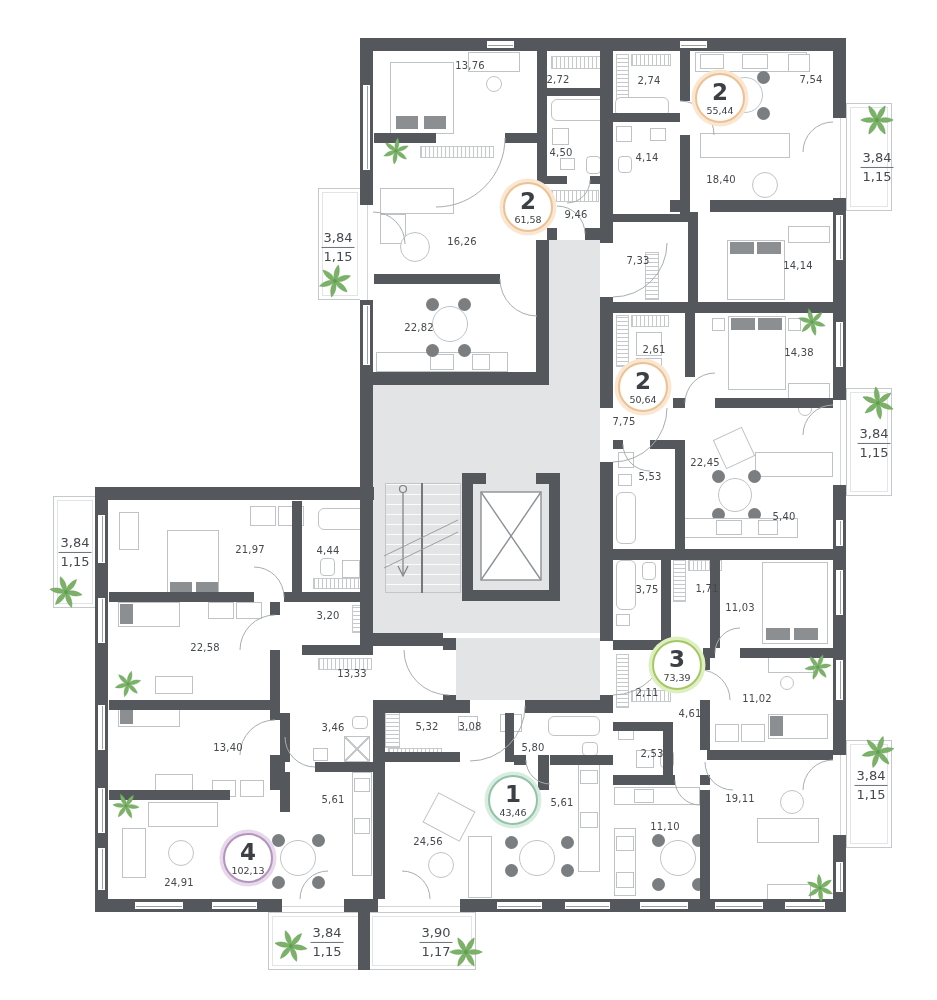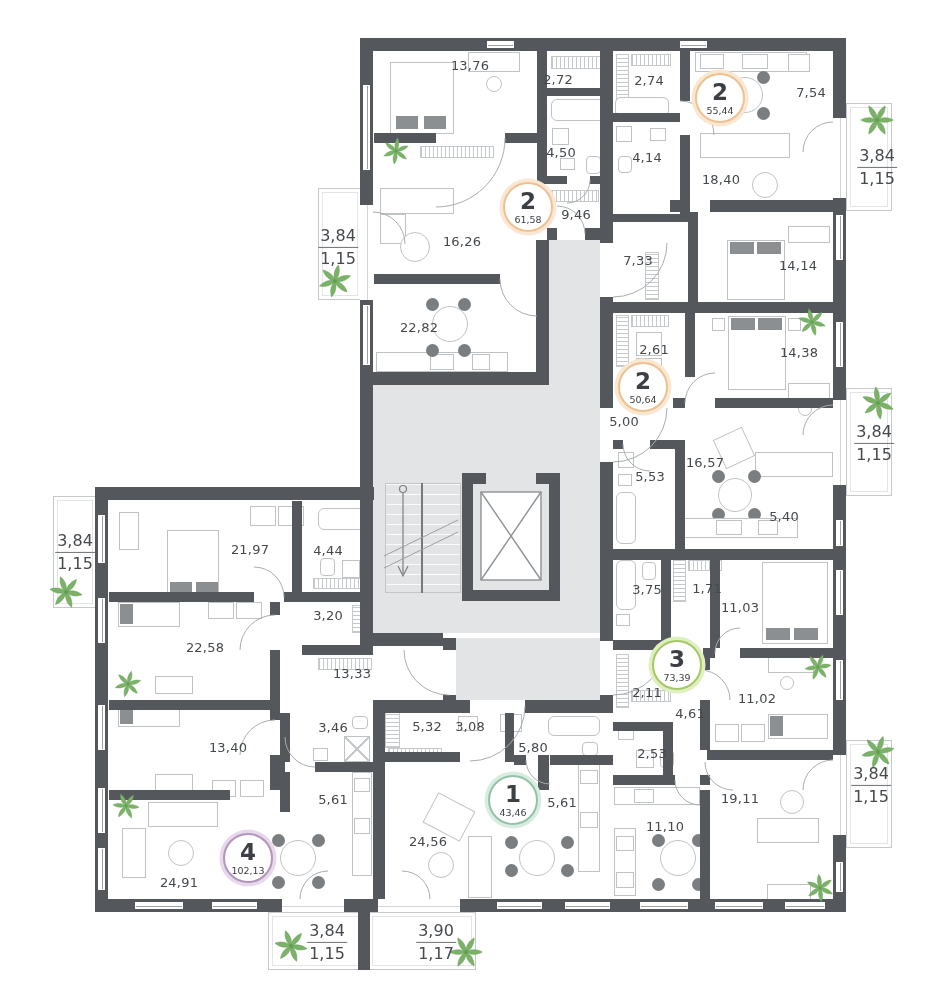--- a/index.html
+++ b/index.html
@@ -20,23 +20,23 @@
   .hatch{position:absolute;border:1px solid #c6c9cb;box-sizing:border-box;z-index:1;
          background:repeating-linear-gradient(90deg,#c6c9cb 0 1px,transparent 1px 4px);}
   .hatch.v{background:repeating-linear-gradient(0deg,#c6c9cb 0 1px,transparent 1px 4px);}
   .shower{position:absolute;border:1px solid #bfc3c5;box-sizing:border-box;z-index:1;
     background:linear-gradient(45deg,transparent 47%,#c6c9cb 47%,#c6c9cb 53%,transparent 53%),
                linear-gradient(-45deg,transparent 47%,#c6c9cb 47%,#c6c9cb 53%,transparent 53%);}
   .stairs{position:absolute;z-index:1;border:1px solid #c3c6c8;box-sizing:border-box;
     background:repeating-linear-gradient(180deg,#fbfbfb 0 1px,transparent 1px 10px);}
   .balc{position:absolute;border:1.5px solid #c6c9cb;background:#fff;box-sizing:border-box;z-index:1;}
   .balc::before{content:'';position:absolute;inset:3px;border:1px solid #e2e4e5;}
-  .lbl{position:absolute;transform:translate(-50%,-50%);font-size:13px;letter-spacing:.2px;
+  .lbl{position:absolute;transform:translate(-50%,-50%);font-size:10px;letter-spacing:.2px;
        color:#45494d;white-space:nowrap;z-index:6;}
-  .blbl{position:absolute;transform:translate(-50%,-50%);text-align:center;font-size:16px;
+  .blbl{position:absolute;transform:translate(-50%,-50%);text-align:center;font-size:13px;
         color:#45494d;z-index:6;line-height:1.35;}
   .blbl .top{display:block;border-bottom:1px solid #6d7174;padding:0 2px;}
   .badge{position:absolute;transform:translate(-50%,-50%);width:46px;height:46px;background:#fff;
          border-radius:50%;display:flex;flex-direction:column;align-items:center;justify-content:center;
          border:2.5px solid var(--ring);box-shadow:0 0 0 3.5px var(--halo);z-index:7;cursor:pointer;}
   .b-num{font-size:23px;font-weight:bold;color:#3c4044;line-height:1;}
   .b-area{font-size:9.5px;color:#3c4044;margin-top:1px;}
   svg.ov{position:absolute;left:0;top:0;z-index:4;pointer-events:none;}
 </style>
 </head>
@@ -418,30 +418,30 @@
   </svg>
 
   <div>
     <div class="lbl" style="left:470px;top:65px">13,76</div>
     <div class="lbl" style="left:558px;top:79px">2,72</div>
     <div class="lbl" style="left:561px;top:152px">4,50</div>
     <div class="lbl" style="left:576px;top:214px">9,46</div>
     <div class="lbl" style="left:462px;top:241px">16,26</div>
     <div class="lbl" style="left:419px;top:327px">22,82</div>
     <div class="lbl" style="left:649px;top:80px">2,74</div>
-    <div class="lbl" style="left:811px;top:92px">7,54</div>
+    <div class="lbl" style="left:811px;top:79px">7,54</div>
     <div class="lbl" style="left:647px;top:157px">4,14</div>
     <div class="lbl" style="left:721px;top:179px">18,40</div>
     <div class="lbl" style="left:638px;top:260px">7,33</div>
     <div class="lbl" style="left:798px;top:265px">14,14</div>
     <div class="lbl" style="left:654px;top:349px">2,61</div>
     <div class="lbl" style="left:799px;top:352px">14,38</div>
-    <div class="lbl" style="left:624px;top:421px">5,00</div>
+    <div class="lbl" style="left:624px;top:421px">7,75</div>
     <div class="lbl" style="left:650px;top:476px">5,53</div>
-    <div class="lbl" style="left:705px;top:462px">16,57</div>
+    <div class="lbl" style="left:705px;top:462px">22,45</div>
     <div class="lbl" style="left:784px;top:516px">5,40</div>
     <div class="lbl" style="left:707px;top:588px">1,71</div>
     <div class="lbl" style="left:740px;top:607px">11,03</div>
     <div class="lbl" style="left:647px;top:589px">3,75</div>
     <div class="lbl" style="left:647px;top:692px">2,11</div>
     <div class="lbl" style="left:690px;top:713px">4,61</div>
     <div class="lbl" style="left:757px;top:698px">11,02</div>
     <div class="lbl" style="left:652px;top:753px">2,53</div>
     <div class="lbl" style="left:665px;top:826px">11,10</div>
     <div class="lbl" style="left:740px;top:798px">19,11</div>

